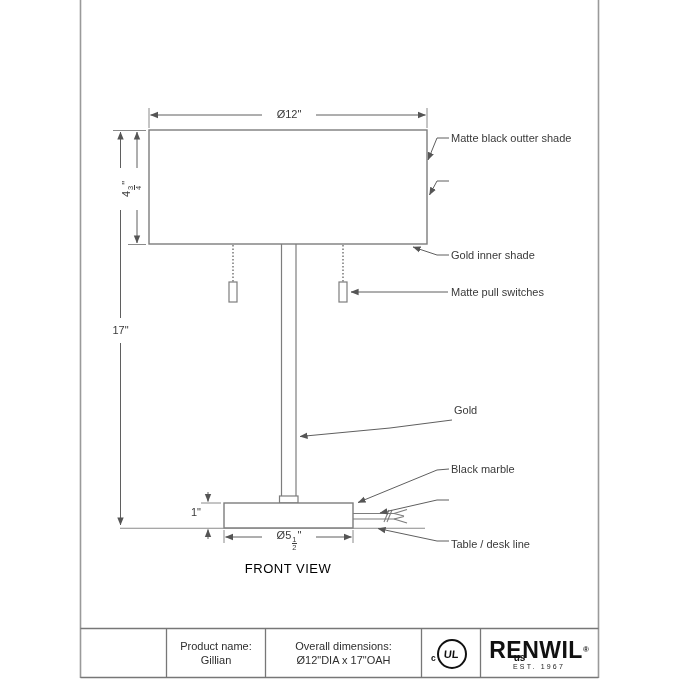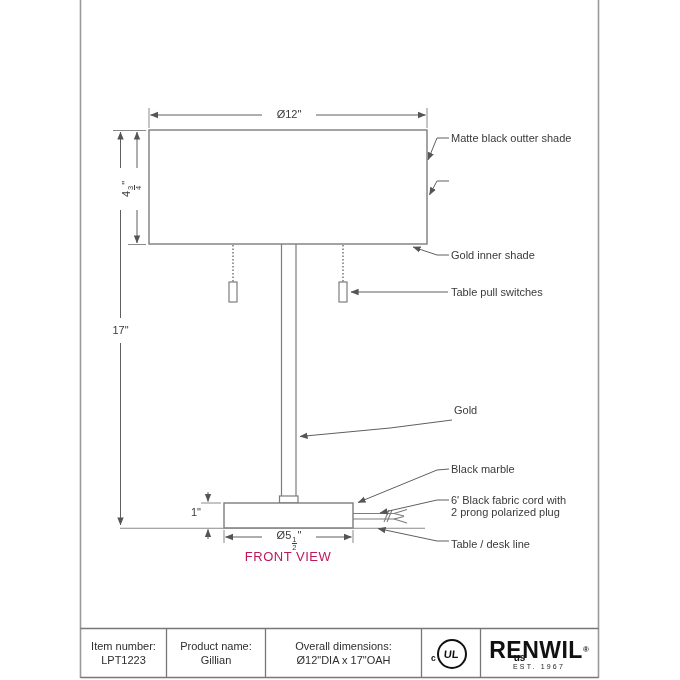--- a/index.html
+++ b/index.html
@@ -6,21 +6,21 @@
   #sheet{
     position:relative;width:680px;height:680px;background:#ffffff;overflow:hidden;
     font-family:"Liberation Sans", sans-serif;color:#3a3a3a;
   }
   #linework{position:absolute;left:0;top:0;width:680px;height:680px;}
   .dimlbl{position:absolute;font-size:11px;color:#3a3a3a;text-align:center;white-space:nowrap;background:#fff;}
   .frac{display:inline-flex;flex-direction:column;align-items:center;font-size:7.5px;line-height:7px;vertical-align:-3px;margin:0 0.5px;}
   .frac .num{border-bottom:1px solid #3a3a3a;padding:0 0.5px;}
   .rot{transform:rotate(-90deg);transform-origin:center center;}
   .ann{position:absolute;left:451px;font-size:11px;line-height:12px;color:#3a3a3a;white-space:nowrap;}
-  .frontview{position:absolute;font-size:13px;letter-spacing:0.5px;color:#be185d;text-align:center;}
+  .frontview{position:absolute;font-size:13px;letter-spacing:0.5px;color:#000000;text-align:center;margin-top:12px;}
   
   .tb-cell{position:absolute;top:628px;height:50px;display:flex;flex-direction:column;align-items:center;justify-content:center;text-align:center;font-size:11px;line-height:14.5px;color:#2e2e2e;}
   .ul-logo{position:absolute;display:flex;align-items:flex-end;color:#111;}
   .ul-circle{width:26px;height:26px;border:2.4px solid #111;border-radius:50%;display:flex;align-items:center;justify-content:center;}
   .ul-mark{font-weight:bold;font-size:11px;letter-spacing:0;transform:skewX(-6deg);}
   .ul-c{font-size:8.5px;font-weight:bold;margin-right:1px;margin-bottom:6px;}
   .ul-us{font-size:10px;font-weight:bold;margin-left:1px;margin-bottom:6px;padding-left:46px;}
   .brand{position:absolute;text-align:center;color:#111;}
   .brand-name{font-size:23px;font-weight:800;letter-spacing:0.5px;line-height:22px;}
   .brand-reg{font-size:8px;vertical-align:super;font-weight:bold;}
@@ -142,37 +142,29 @@
       </span><span>"</span>
   </div>
 
   <div class="frontview" style="left:227px;top:549px;width:122px;">FRONT VIEW</div>
 
   <div class="ann" style="top:132px;">Matte black outter shade</div>
 
 
   <div class="ann" style="top:249px;">Gold inner shade</div>
 
-  <div class="ann" style="top:286px;">Table pull switches</div>
+  <div class="ann" style="top:286px;">Matte pull switches</div>
 
   <div class="ann" style="top:404px;left:454px;">Gold</div>
 
   <div class="ann" style="top:463px;">Black marble</div>
 
-  <div class="ann" style="top:494px;">
-    <div>6' Black fabric cord with</div>
-    <div>2 prong polarized plug</div>
-  </div>
 
   <div class="ann" style="top:538px;">Table / desk line</div>
 
-  <div class="tb-cell" style="left:81px;width:85px;">
-    <div>Item number:</div>
-    <div>LPT1223</div>
-  </div>
 
   <div class="tb-cell" style="left:167px;width:98px;text-align:center;">
     <div>Product name:</div>
     <div>Gillian</div>
   </div>
 
   <div class="tb-cell" style="left:266px;width:155px;">
     <div>Overall dimensions:</div>
     <div>Ø12"DIA x 17"OAH</div>
   </div>

